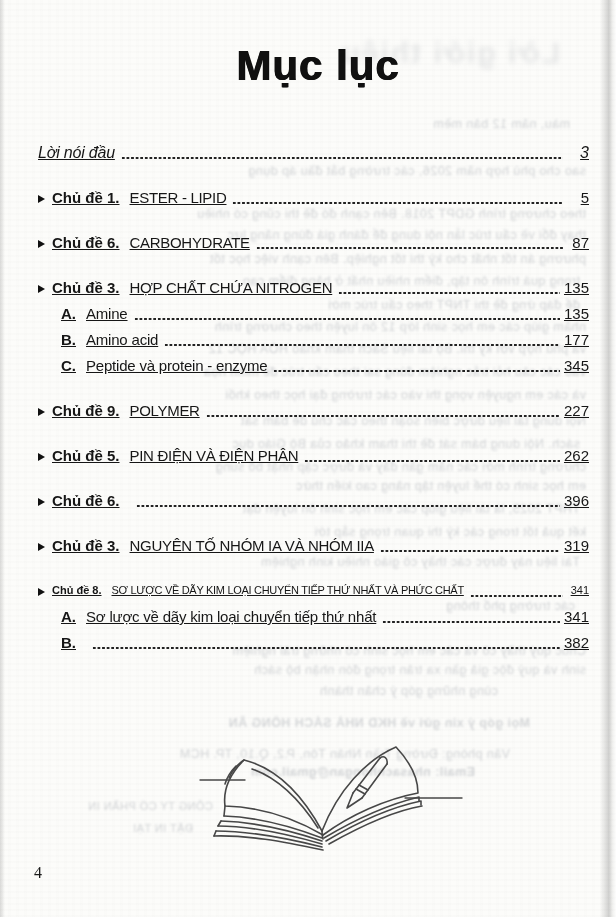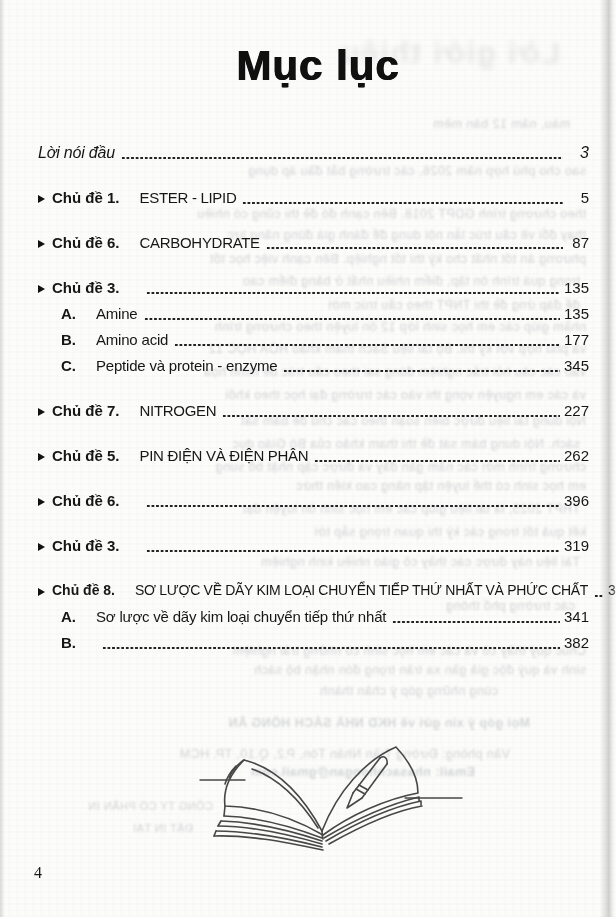--- a/index.html
+++ b/index.html
@@ -59,28 +59,28 @@
 
   
   .title {
     position:absolute; top:42px; left:0; right:0; z-index:2;
     text-align:center; transform:translateX(10px);
     font-size:42px; font-weight:700; letter-spacing:1px; color:#101010;
     text-shadow:.7px 0 0 #101010, -.4px 0 0 #101010;
   }
 
   .toc { position:absolute; top:141px; left:38px; right:27px; z-index:2; color:#161616; }
-  .toc-row { display:flex; align-items:flex-end; line-height:23px; font-size:15px; white-space:nowrap; }
+  .toc-row { display:flex; align-items:flex-end; line-height:23px; font-size:15px; white-space:nowrap;text-decoration:underline; }
   .toc-row.chapter { margin-top:22px; }
   .toc-row.section { margin-top:3px; padding-left:23px; }
   .toc-row.intro   { margin-top:0; font-style:italic; font-size:16px; }
   .marker { flex:0 0 auto; width:0; height:0; align-self:center;
     border-top:4.5px solid rgba(0,0,0,0); border-bottom:4.5px solid rgba(0,0,0,0);
     border-left:7px solid #111; margin-right:7px; transform:translateY(1px); }
-  .prefix { flex:0 0 auto; font-weight:700; margin-right:20px; }
+  .prefix { flex:0 0 auto; font-weight:700; margin-right:10px; }
   .label  { flex:0 0 auto; letter-spacing:-.2px; }
   .toc-row.chapter .label { letter-spacing:-.3px; }
   .leader { flex:1 0 10px; align-self:stretch; margin:0 4px 0 6px;
     background-image:radial-gradient(circle, #222 1.12px, rgba(0,0,0,0) 1.34px);
     background-size:4.6px 4px; background-repeat:repeat-x; background-position:left bottom 4px; }
   .pnum { flex:0 0 auto; min-width:22px; text-align:right; }
 
   .book-wrap { position:absolute; left:172px; top:738px; z-index:2; }
   .book-wrap svg { display:block; }
 
@@ -141,20 +141,21 @@
       <div class="toc-row chapter">
         <span class="marker"></span>
         <span class="prefix">Chủ đề 6.</span>
         <span class="label">CARBOHYDRATE</span>
         <span class="leader"></span>
         <span class="pnum">87</span>
       </div>
       <div class="toc-row chapter">
         <span class="marker"></span>
         <span class="prefix">Chủ đề 3.</span>
+        <span class="label">HỢP CHẤT CHỨA NITROGEN</span>
         <span class="leader"></span>
         <span class="pnum">135</span>
       </div>
       <div class="toc-row section">
         <span class="prefix">A.</span>
         <span class="label">Amine</span>
         <span class="leader"></span>
         <span class="pnum">135</span>
       </div>
       <div class="toc-row section">
@@ -164,45 +165,46 @@
         <span class="pnum">177</span>
       </div>
       <div class="toc-row section">
         <span class="prefix">C.</span>
         <span class="label">Peptide và protein - enzyme</span>
         <span class="leader"></span>
         <span class="pnum">345</span>
       </div>
       <div class="toc-row chapter">
         <span class="marker"></span>
-        <span class="prefix">Chủ đề 7.</span>
-        <span class="label">NITROGEN</span>
+        <span class="prefix">Chủ đề 9.</span>
+        <span class="label">POLYMER</span>
         <span class="leader"></span>
         <span class="pnum">227</span>
       </div>
       <div class="toc-row chapter">
         <span class="marker"></span>
         <span class="prefix">Chủ đề 5.</span>
         <span class="label">PIN ĐIỆN VÀ ĐIỆN PHÂN</span>
         <span class="leader"></span>
         <span class="pnum">262</span>
       </div>
       <div class="toc-row chapter">
         <span class="marker"></span>
         <span class="prefix">Chủ đề 6.</span>
         <span class="leader"></span>
         <span class="pnum">396</span>
       </div>
       <div class="toc-row chapter">
         <span class="marker"></span>
         <span class="prefix">Chủ đề 3.</span>
+        <span class="label">NGUYÊN TỐ NHÓM IA VÀ NHÓM IIA</span>
         <span class="leader"></span>
         <span class="pnum">319</span>
       </div>
-      <div class="toc-row chapter" style="font-size: 14px;">
+      <div class="toc-row chapter" style="font-size: 11px;">
         <span class="marker"></span>
         <span class="prefix">Chủ đề 8.</span>
         <span class="label">SƠ LƯỢC VỀ DÃY KIM LOẠI CHUYỂN TIẾP THỨ NHẤT VÀ PHỨC CHẤT</span>
         <span class="leader"></span>
         <span class="pnum">341</span>
       </div>
       <div class="toc-row section">
         <span class="prefix">A.</span>
         <span class="label">Sơ lược về dãy kim loại chuyển tiếp thứ nhất</span>
         <span class="leader"></span>

